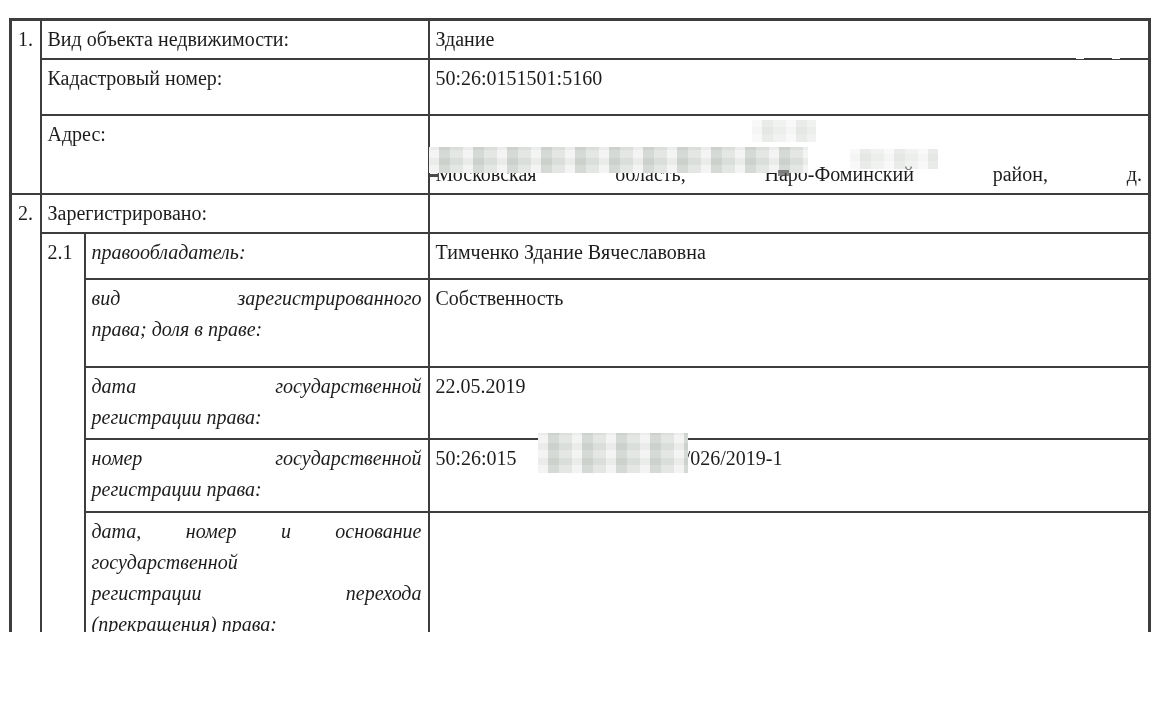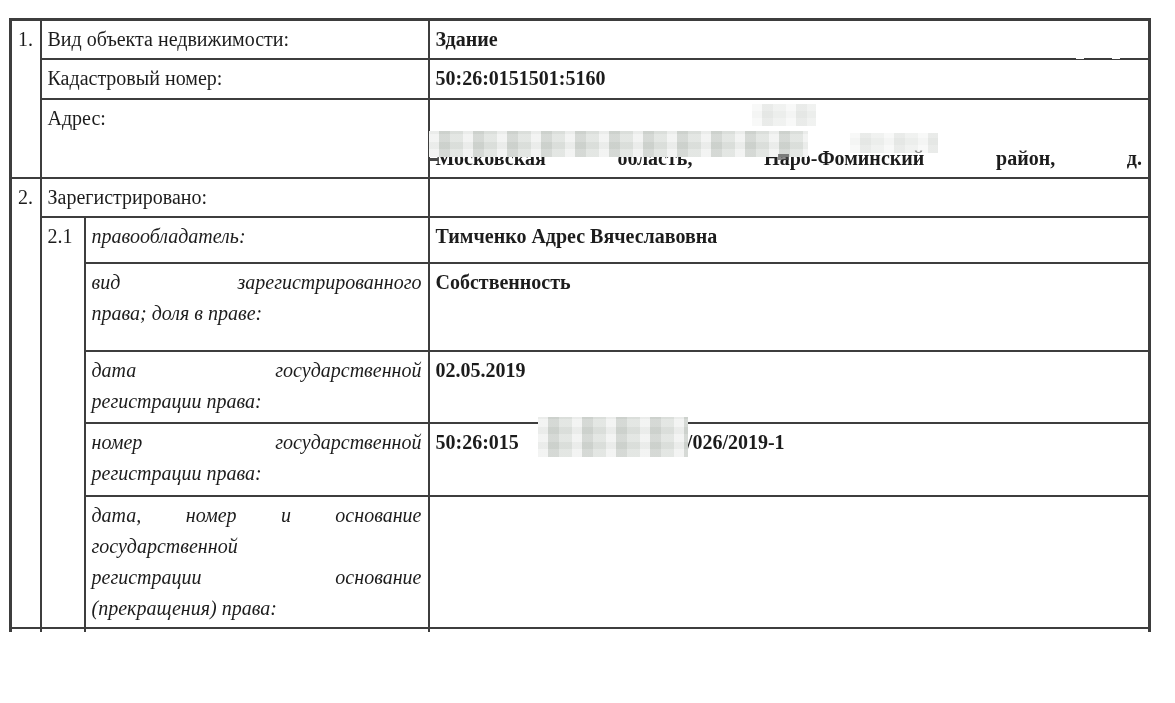--- a/index.html
+++ b/index.html
@@ -11,21 +11,21 @@
   table.doc td{
     border:2px solid #3d3d3d;
     vertical-align:top;
     padding:3px 6px 3px 6px;
     font-size:20px;line-height:31px;color:#1c1c1c;
     overflow:visible;
   }
   td.num{padding-left:4px;padding-right:2px;}
   td.subnum{padding-left:5px;padding-right:2px;}
   td.label{padding-right:4px;}
-  td.value{position:relative;padding-left:7px;font-weight:bold;}
+  td.value{position:relative;padding-left:7px;}
 
   
   .jl{text-align:justify;text-align-last:justify;font-style:italic;}
   .jl.last{text-align-last:auto;}
   .stretch{text-align:justify;text-align-last:justify;margin-top:40px;}
 
   
   .redact{
     position:absolute;z-index:3;
     background-color:#d8dbd8;
@@ -53,21 +53,21 @@
     <tbody>
         <tr style="height:37px">
       <td class="num" rowspan="3">1.</td>
       <td class="label" colspan="2">Вид объекта недвижимости:</td>
       <td class="value">
         <span>Здание</span>
         <div class="notch" style="left:646px;top:31px;width:8px;height:7px;"></div>
         <div class="notch" style="left:682px;top:31px;width:8px;height:7px;"></div>
       </td>
     </tr>
-    <tr style="height:40px">
+    <tr style="height:56px">
       <td class="label" colspan="2">Кадастровый номер:</td>
       <td class="value">50:26:0151501:5160</td>
     </tr>
     <tr style="height:72px">
       <td class="label" colspan="2">Адрес:</td>
       <td class="value">
         <div class="stretch">Московская область, Наро-Фоминский район, д.</div>
         <div class="redact faint" style="left:322px;top:4px;width:64px;height:22px;"></div>
         <div class="redact" style="left:-1px;top:31px;width:379px;height:26px;"></div>
         <div class="redact faint" style="left:420px;top:33px;width:88px;height:20px;"></div>
@@ -79,51 +79,51 @@
     <tr style="height:36px">
       <td class="num" rowspan="6">2.</td>
       <td class="label" colspan="2">Зарегистрировано:</td>
       <td class="value"></td>
     </tr>
     <tr style="height:46px">
       <td class="subnum" rowspan="5">2.1</td>
       <td class="label">
             <div class="jl last">правообладатель:</div>
           </td>
-      <td class="value">Тимченко Адрес Вячеславовна</td>
+      <td class="value">Тимченко Здание Вячеславовна</td>
     </tr>
     <tr style="height:88px">
       <td class="label">
             <div class="jl">вид зарегистрированного</div>
             <div class="jl last">права; доля в праве:</div>
           </td>
       <td class="value">Собственность</td>
     </tr>
     <tr style="height:72px">
       <td class="label">
             <div class="jl">дата государственной</div>
             <div class="jl last">регистрации права:</div>
           </td>
-      <td class="value">02.05.2019</td>
+      <td class="value">22.05.2019</td>
     </tr>
     <tr style="height:73px">
       <td class="label">
             <div class="jl">номер государственной</div>
             <div class="jl last">регистрации права:</div>
           </td>
       <td class="value">
         <span>50:26:015</span><span class="blurgap"></span><span>0/026/2019-1</span>
         <div class="redact" style="left:108px;top:-7px;width:150px;height:40px;"></div>
       </td>
     </tr>
     <tr style="height:120px">
       <td class="label">
             <div class="jl">дата, номер и основание</div>
             <div class="jl">государственной</div>
-            <div class="jl">регистрации основание</div>
+            <div class="jl">регистрации перехода</div>
             <div class="jl last">(прекращения) права:</div>
           </td>
       <td class="value"></td>
     </tr>
 
     <tr style="height:40px">
       <td class="num"></td>
       <td class="subnum"></td>
       <td class="label"></td>
       <td class="value"></td>

